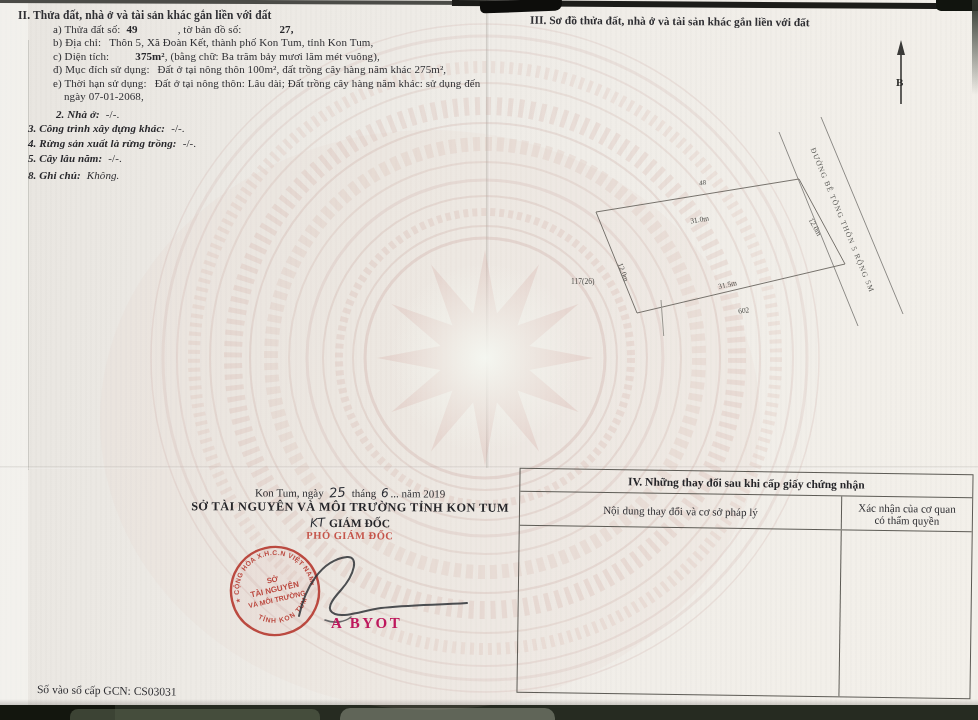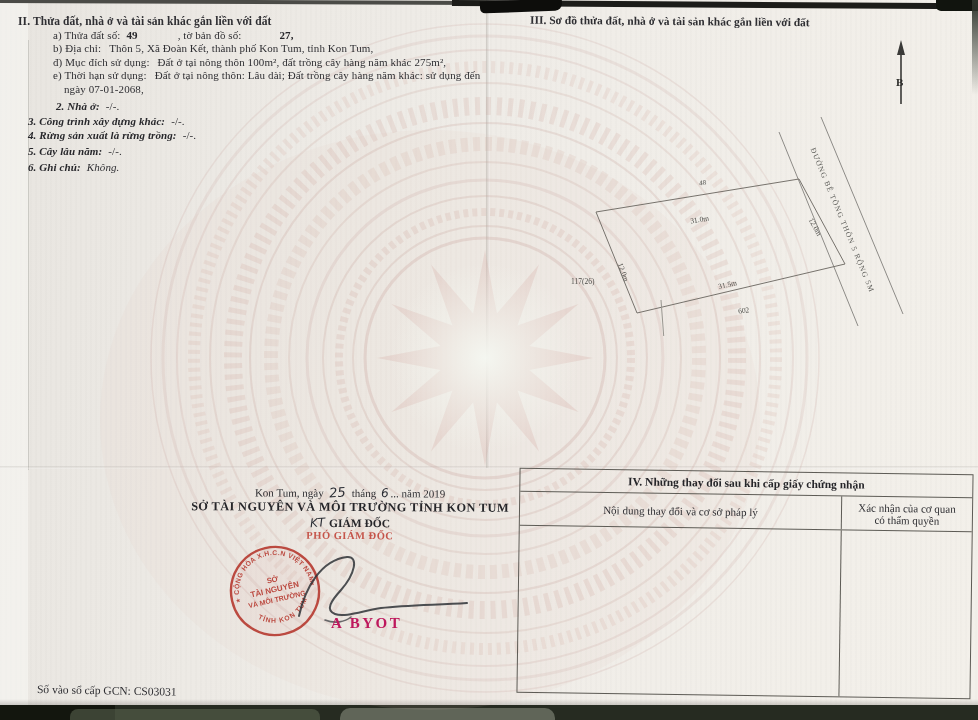--- a/index.html
+++ b/index.html
@@ -28,21 +28,21 @@
   #bottom-strip{left:0;bottom:0;width:978px;height:15px;background:#262b21;}
   #bottom-dark{left:0;bottom:0;width:115px;height:15px;background:#13160e;}
   #bottom-blob1{left:70px;bottom:0;width:250px;height:11px;background:#5e6a54;opacity:.55;border-radius:8px 8px 0 0;}
   #bottom-blob2{left:340px;bottom:0;width:215px;height:12px;background:#9aa08f;opacity:.5;border-radius:10px 10px 0 0;}
   
   #watermark{position:absolute;left:0;top:0;z-index:1;}
   
   .layer{position:absolute;z-index:3;color:#2f2f33;}
   b,.bold{font-weight:bold;color:#27272b;}
   .bi{font-weight:bold;font-style:italic;color:#27272b;}
-  #sec2{left:18px;top:15px;width:474px;font-size:11px;line-height:13.5px;letter-spacing:.1px;}
+  #sec2{left:18px;top:9px;width:474px;font-size:11px;line-height:13.5px;letter-spacing:.1px;}
   #sec2 .heading{font-size:11.5px;font-weight:bold;}
   #sec2 p{margin:0;}
   #sec2 .sub1{margin:2px 0 0 10px;}
   #sec2 .item{margin-left:46px;text-indent:-11px;width:432px;}
   #sec2 .extra{margin-left:10px;}
   #sec2 .mt4{margin-top:4px;padding-left:28px;} #sec2 .mt1{margin-top:1px;} #sec2 .mt2{margin-top:2px;} #sec2 .mt3{margin-top:3px;}
   .g6{margin-left:6px;} .g8{margin-left:8px;margin-top:12px;} .g26{margin-left:26px;} .g40{margin-left:40px;} .g38{margin-left:38px;}
   #sec3-heading{left:530px;top:15px;font-size:11.5px;font-weight:bold;transform:rotate(.5deg);white-space:nowrap;}
   #diagram{position:absolute;left:560px;top:36px;z-index:3;}
   
@@ -106,27 +106,28 @@
 
   <div id="left-margin" class="edge"></div>
   <div id="left-crease" class="edge"></div>
   <div id="fold-v"></div>
   <div id="fold-h"></div>
 
   <div id="sec2" class="layer">
     <p class="heading">II. Thửa đất, nhà ở và tài sản khác gắn liền với đất</p>
     <p class="item"><span>a) Thửa đất số:</span><b class="g6">49</b><span class="g40">, tờ bản đồ số:</span><b class="g38">27,</b></p>
     <p class="item"><span>b) Địa chỉ:</span><span class="g8">Thôn 5, Xã Đoàn Kết, thành phố Kon Tum, tỉnh Kon Tum,</span></p>
+    <p class="item"><span>c) Diện tích:</span><b class="g26">375m²</b><span>, (bằng chữ: Ba trăm bảy mươi lăm mét vuông),</span></p>
     <p class="item"><span>đ) Mục đích sử dụng:</span><span class="g8">Đất ở tại nông thôn 100m², đất trồng cây hàng năm khác 275m²,</span></p>
     <p class="item"><span>e) Thời hạn sử dụng:</span><span class="g8">Đất ở tại nông thôn: Lâu dài; Đất trồng cây hàng năm khác: sử dụng đến ngày 07-01-2068,</span></p>
     <p class="extra mt4"><span class="bi">2. Nhà ở:</span><span class="g6">-/-.</span></p>
     <p class="extra mt1"><span class="bi">3. Công trình xây dựng khác:</span><span class="g6">-/-.</span></p>
     <p class="extra mt1"><span class="bi">4. Rừng sản xuất là rừng trồng:</span><span class="g6">-/-.</span></p>
     <p class="extra mt2"><span class="bi">5. Cây lâu năm:</span><span class="g6">-/-.</span></p>
-    <p class="extra mt3"><span class="bi">6. Ghi chú:</span><span class="g6" style="font-style:italic">Không.</span></p>
+    <p class="extra mt3"><span class="bi">8. Ghi chú:</span><span class="g6" style="font-style:italic">Không.</span></p>
   </div>
 
   <div id="sec3-heading" class="layer">III. Sơ đồ thửa đất, nhà ở và tài sản khác gắn liền với đất</div>
 
   <svg id="diagram" width="418" height="300" viewBox="560 40 418 300">
 
     <line x1="901" y1="108" x2="901" y2="52" stroke="#3a3a38" stroke-width="1.6"></line>
     <polygon points="901,44 897,59 905,59" fill="#3a3a38"></polygon>
     <text x="896" y="90" font-size="11" font-weight="bold" fill="#2d2d2b" font-family="Liberation Serif, serif">B</text>
 

